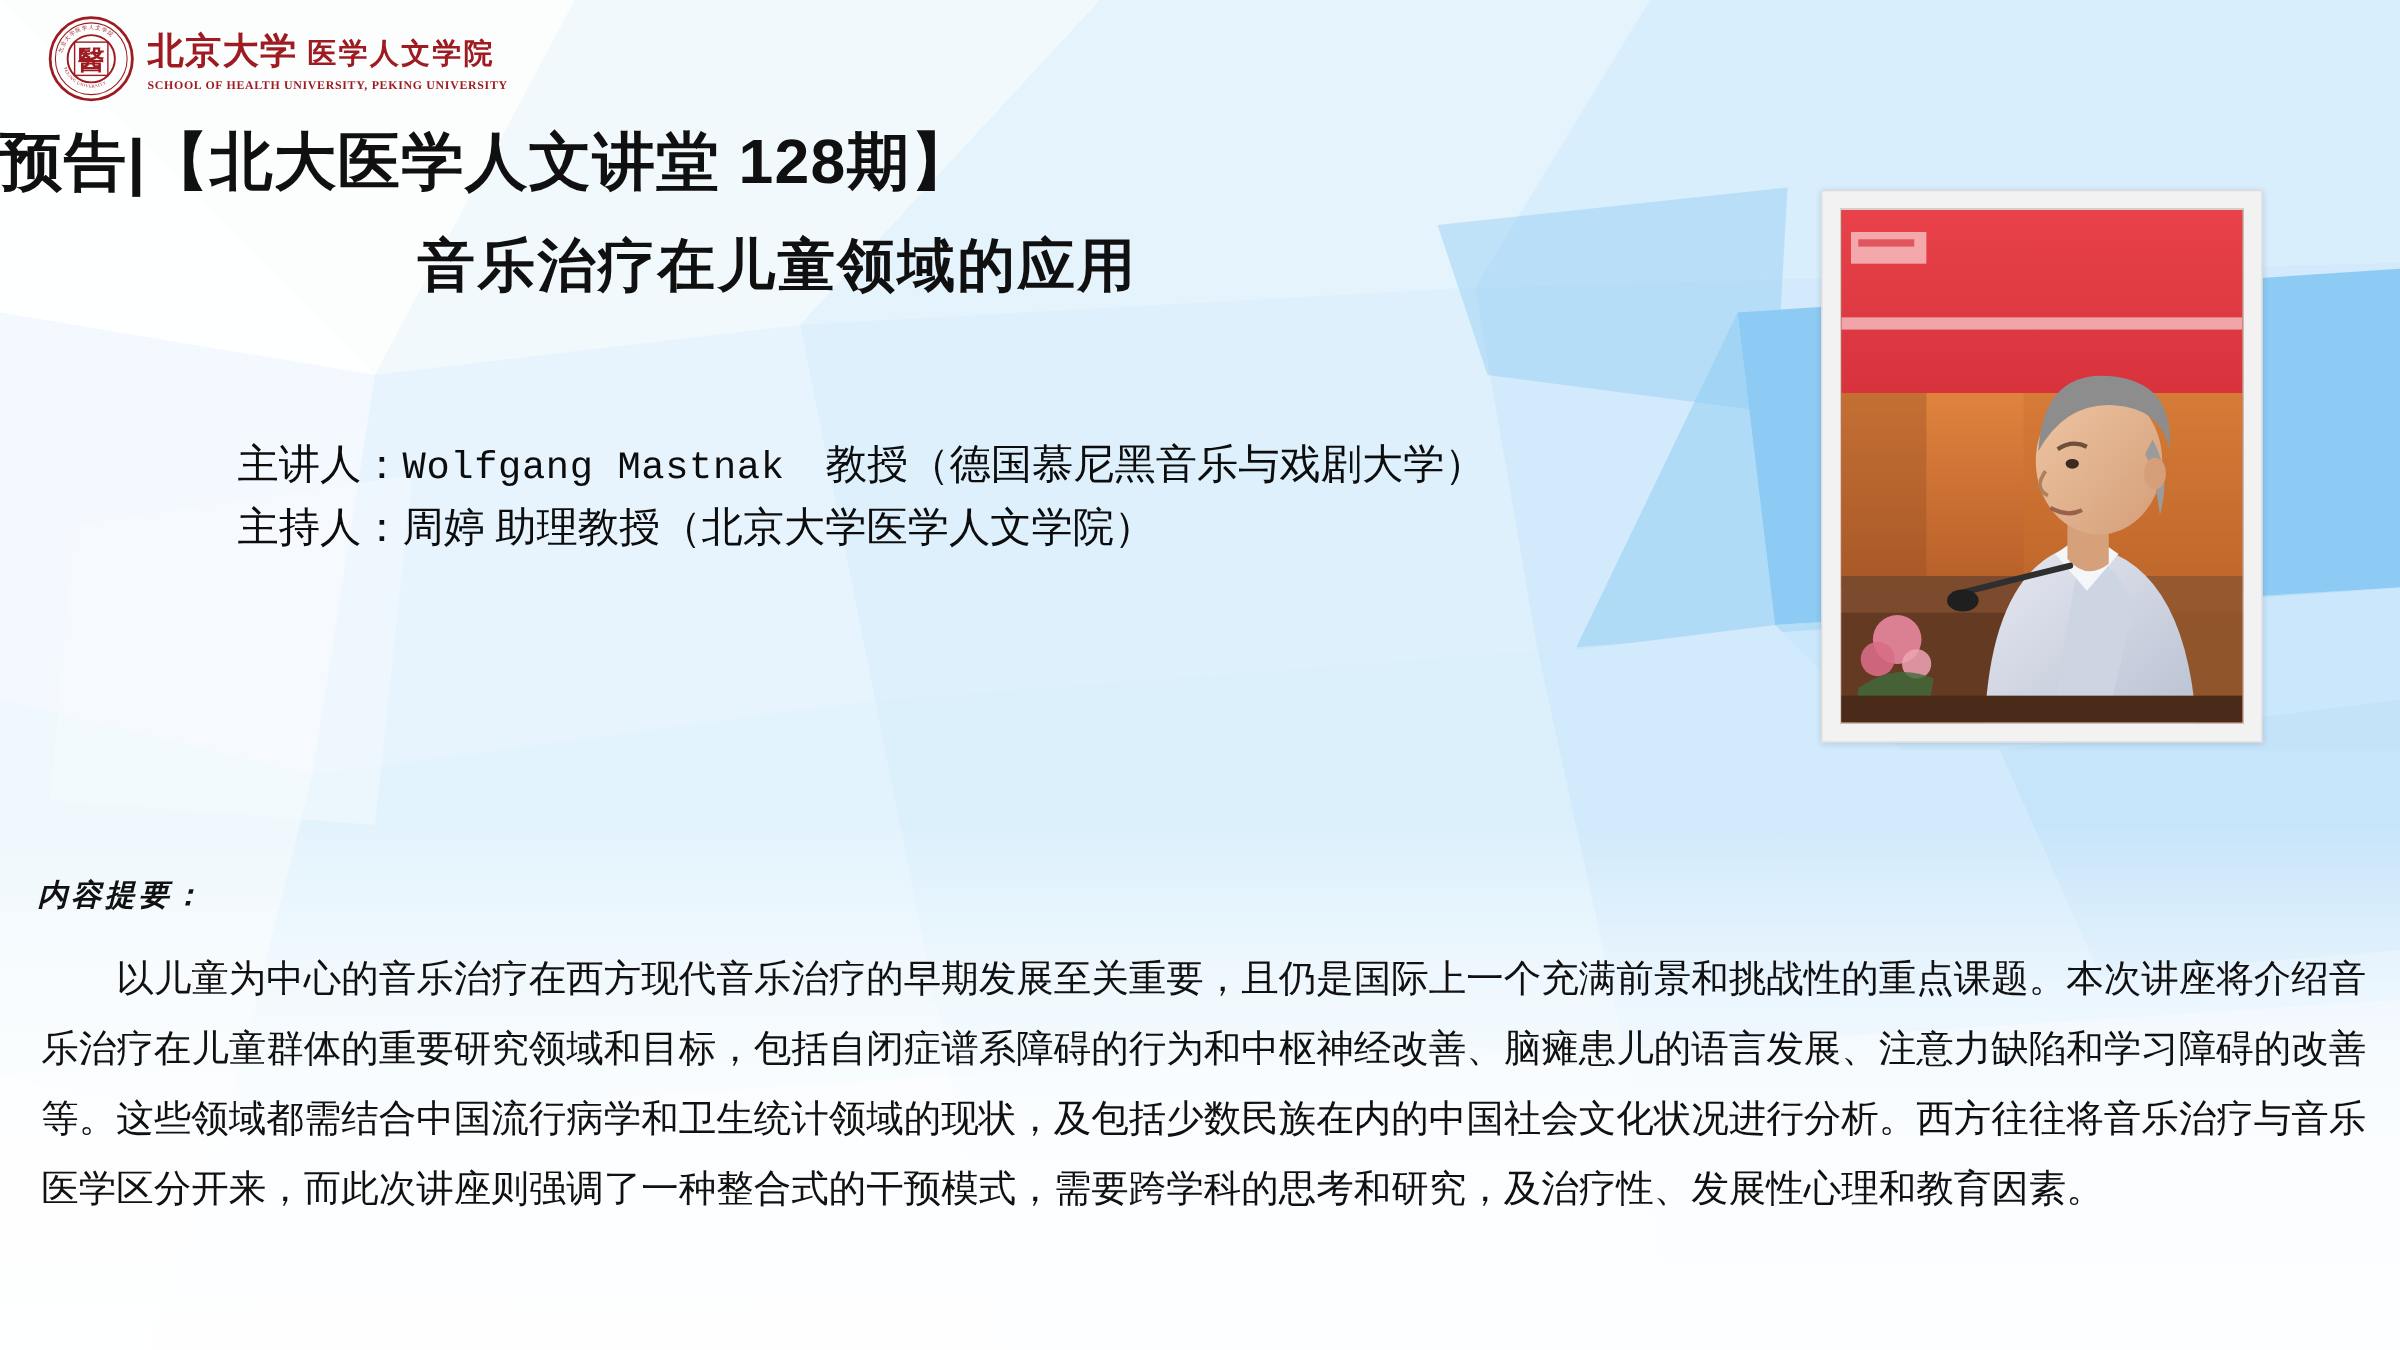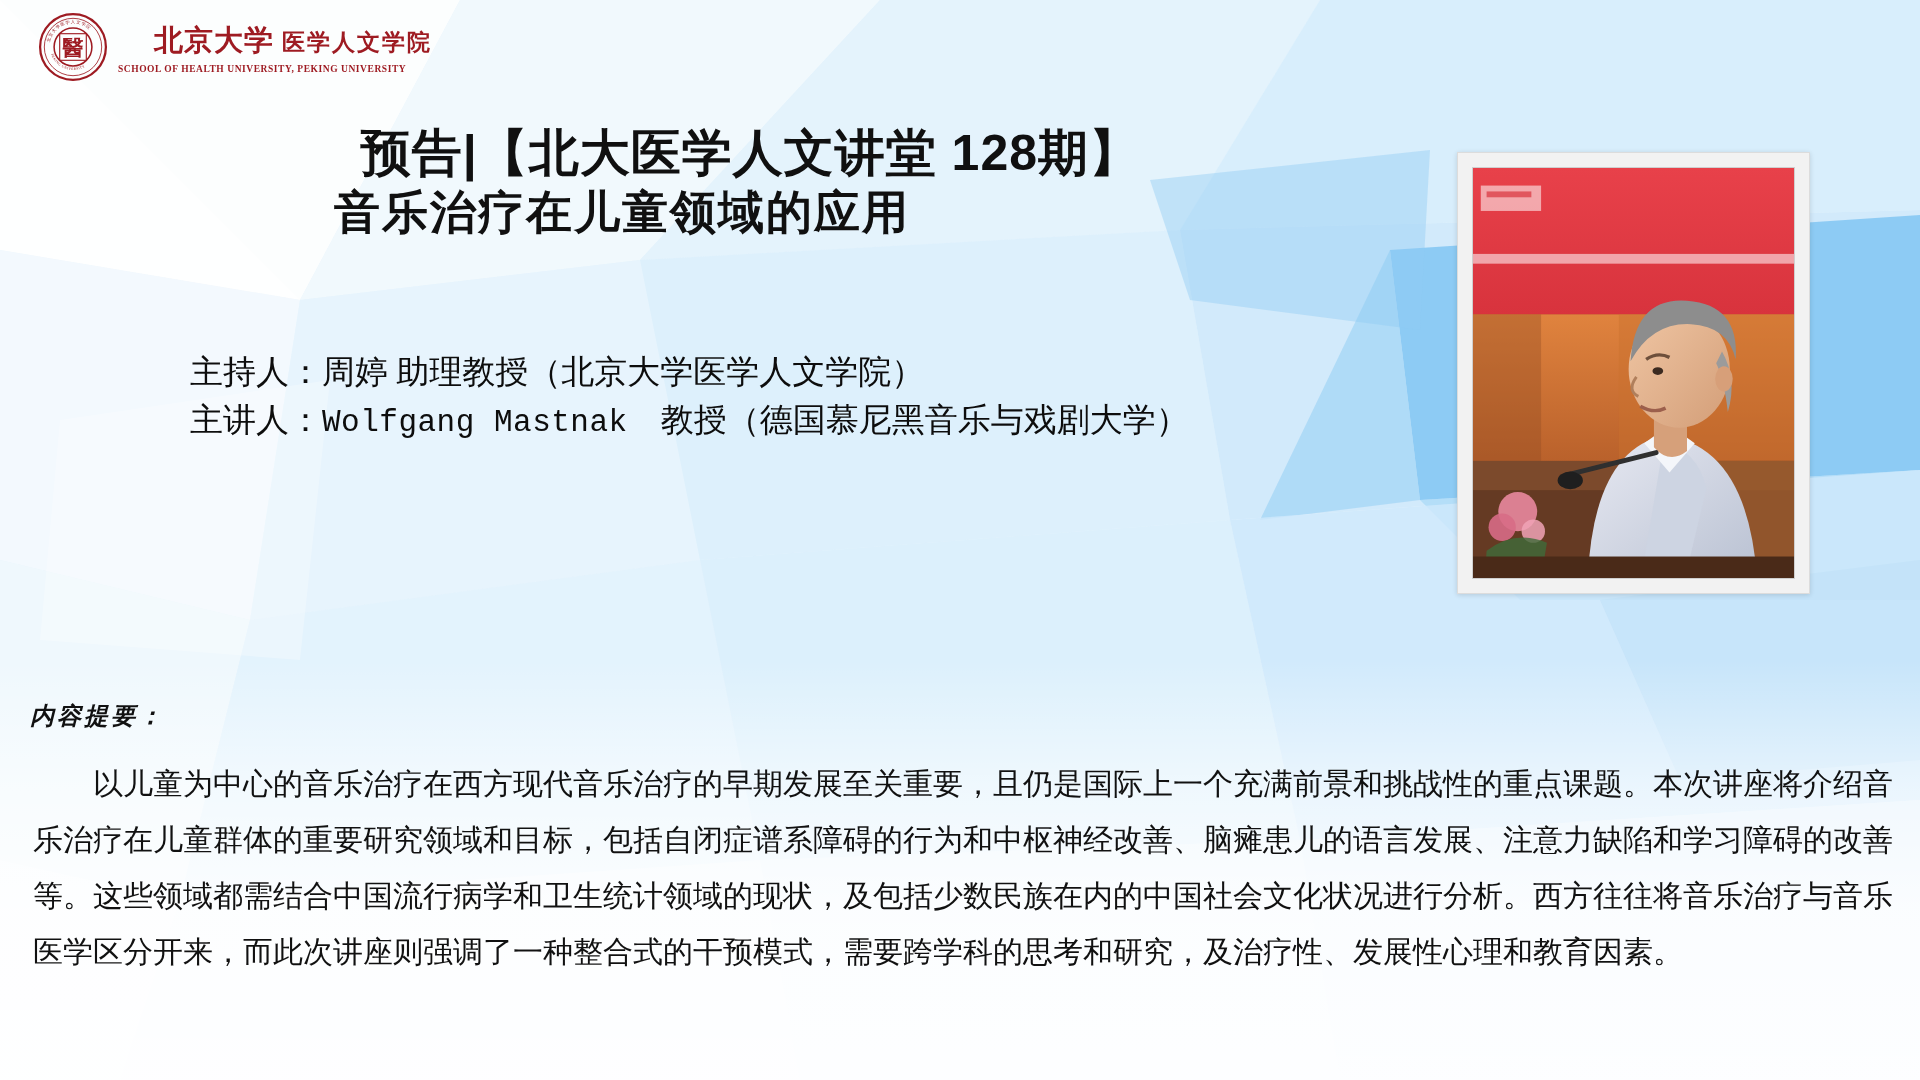--- a/index.html
+++ b/index.html
@@ -29,36 +29,36 @@
     display:flex; align-items:center; gap:10px;
   }
   #seal { width:70px; height:70px; flex:0 0 70px; }
   #logo-text { display:flex; flex-direction:column; justify-content:center; }
   #logo-cn {
     display:flex; align-items:baseline; gap:8px;
     color:#9e1b22;
     font-family:"Liberation Serif", serif;
     white-space:nowrap;
   }
-  #logo-cn .big   { font-size:29px; font-weight:700; letter-spacing:1px;margin-left:36px; }
+  #logo-cn .big   { font-size:29px; font-weight:700; letter-spacing:1px; }
   #logo-cn .small { font-size:23px; font-weight:700; letter-spacing:2px; }
   #logo-en {
     margin-top:3px;
     color:#9e1b22;
     font-family:"Liberation Serif", serif;
     font-size:9.5px; font-weight:700; letter-spacing:0.55px;
     white-space:nowrap;
   }
   
   #title-1 {
     position:absolute; left:0; top:96px; width:1140px;
-    text-align:right;
+    text-align:left;
     font-family:"Liberation Sans", sans-serif;
     font-size:50px; font-weight:700; color:#101010;
-    letter-spacing:1px; white-space:nowrap;margin-top:24px;
+    letter-spacing:1px; white-space:nowrap;
   }
   #title-2 {
     position:absolute; left:0; top:182px; width:1180px;
     text-align:center;
     font-family:"Liberation Sans", sans-serif;
     font-size:46px; font-weight:700; color:#101010;
     letter-spacing:2px; white-space:nowrap;margin-left:32px;
   }
   
   #info {
@@ -168,24 +168,24 @@
       </div>
       <div id="logo-en">SCHOOL OF HEALTH UNIVERSITY, PEKING UNIVERSITY</div>
     </div>
   </div>
 
   <div id="title-1">预告|【北大医学人文讲堂 128期】</div>
   <div id="title-2">音乐治疗在儿童领域的应用</div>
 
   <div id="info">
     <div class="row">
+      <span>主讲人：</span><span class="mono">Wolfgang Mastnak</span><span>　教授（德国慕尼黑音乐与戏剧大学）</span>
+    </div>
+    <div class="row">
       <span>主持人：</span><span>周婷 助理教授（北京大学医学人文学院）</span>
-    </div>
-    <div class="row">
-      <span>主讲人：</span><span class="mono">Wolfgang Mastnak</span><span>　教授（德国慕尼黑音乐与戏剧大学）</span>
     </div>
   </div>
 
   <div id="photo-frame">
     <div id="photo-inner">
       <svg viewBox="0 0 330 420" preserveAspectRatio="none" width="100%" height="100%">
         <defs>
           <linearGradient id="backdropRed" x1="0" y1="0" x2="0" y2="1">
             <stop offset="0" stop-color="#e8414a"></stop>
               <stop offset="1" stop-color="#d8333d"></stop>

